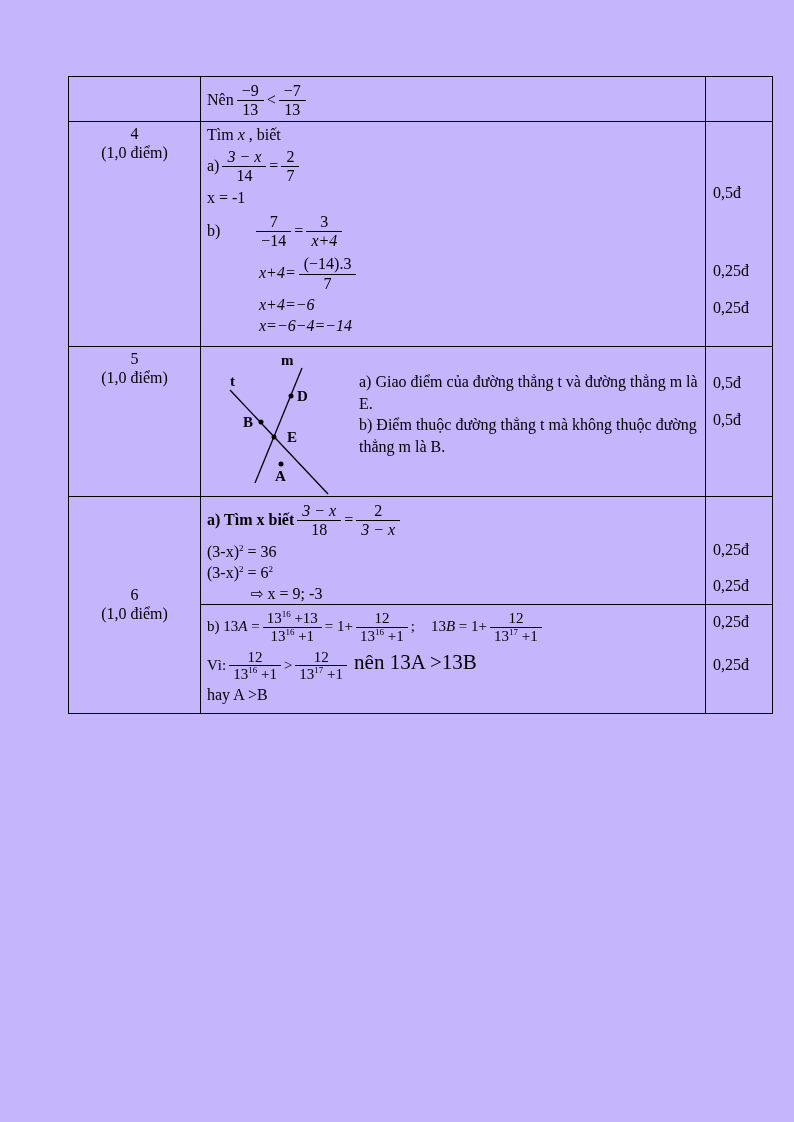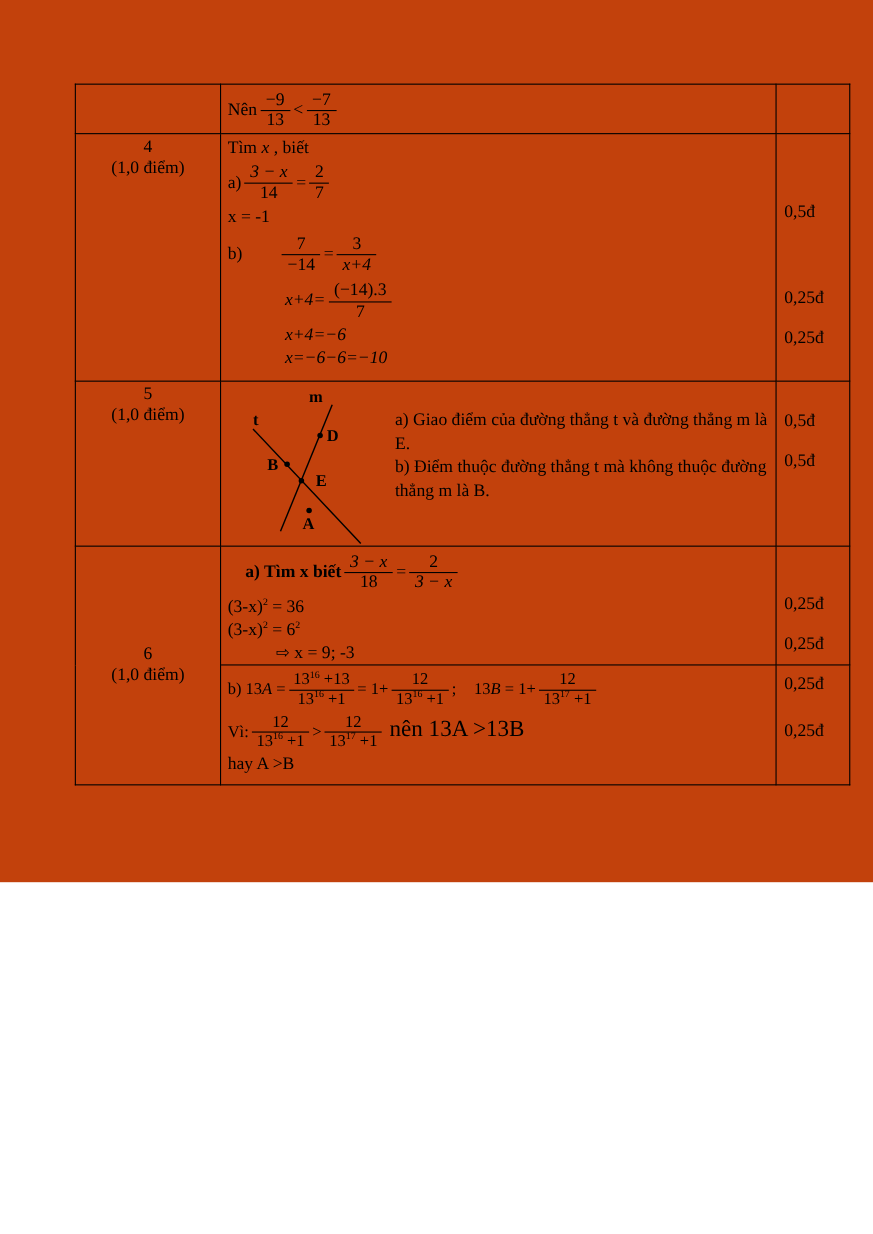--- a/index.html
+++ b/index.html
@@ -2,21 +2,21 @@
 <html><head>
 <meta charset="utf-8">
 <style>
   * { margin:0; padding:0; box-sizing:border-box; }
   html,body { background:#ffffff; }
   body {
     width:794px; height:1122px;
     font-family:"Liberation Serif","DejaVu Serif",serif;
     color:#000;
   }
-  .page { position:relative; width:794px; height:802px; background:#c2410c; overflow:hidden; }
+  .page { position:relative; width:794px; height:1122px; background:#c4b5fd; overflow:hidden; }
 
   table.doc {
     position:absolute; left:68px; top:76px;
     border-collapse:collapse; table-layout:fixed;
   }
   table.doc td {
     border:1px solid #000;
     vertical-align:top;
     font-size:16px;
     line-height:1.18;
@@ -83,21 +83,21 @@
         <div class="qnum">4</div>
         <div class="qscore">(1,0 điểm)</div>
       </td>
       <td class="col-content">
         <div class="line"><span>Tìm </span><span class="mi">x</span><span> , biết</span></div>
         <div class="line"><span>a)</span><span class="frac"><span class="num mi">3 − x</span><span class="den">14</span></span><span>=</span><span class="frac"><span class="num">2</span><span class="den">7</span></span></div>
         <div class="line">x = -1</div>
         <div class="line" style="margin-top:4px"><span>b)</span><span class="frac" style="margin-left:36px"><span class="num">7</span><span class="den">−14</span></span><span>=</span><span class="frac"><span class="num">3</span><span class="den mi">x+4</span></span></div>
         <div class="line indent1" style="margin-top:3px"><span class="mi">x+4=</span><span class="frac"><span class="num">(−14).3</span><span class="den">7</span></span></div>
         <div class="line indent1 mi">x+4=−6</div>
-        <div class="line indent1 mi">x=−6−6=−10</div>
+        <div class="line indent1 mi">x=−6−4=−14</div>
       </td>
       <td class="pts-cell">
         <div class="mark" style="top:62px">0,5đ</div>
         <div class="mark" style="top:140px">0,25đ</div>
         <div class="mark" style="top:177px">0,25đ</div>
       </td>
     </tr>
 
     <tr style="height:150px">
       <td class="col-num">
@@ -129,21 +129,21 @@
         <div class="mark" style="top:64px">0,5đ</div>
       </td>
     </tr>
 
     <tr style="height:108px">
       <td class="col-num mid" rowspan="2">
         <div class="qnum">6</div>
         <div class="qscore">(1,0 điểm)</div>
       </td>
       <td class="col-content">
-        <div class="line" style="margin-left:16px"><span class="b">a) Tìm x biết</span><span class="frac"><span class="num mi">3 − x</span><span class="den">18</span></span><span>=</span><span class="frac"><span class="num">2</span><span class="den mi">3 − x</span></span></div>
+        <div class="line" style="margin-left:0"><span class="b">a) Tìm x biết</span><span class="frac"><span class="num mi">3 − x</span><span class="den">18</span></span><span>=</span><span class="frac"><span class="num">2</span><span class="den mi">3 − x</span></span></div>
         <div class="line"><span>(3-x)</span><sup>2</sup><span> = 36</span></div>
         <div class="line"><span>(3-x)</span><sup>2</sup><span> = 6</span><sup>2</sup></div>
         <div class="line" style="margin-left:44px"><span class="arrow">⇨</span><span> x = 9; -3</span></div>
       </td>
       <td class="pts-cell">
         <div class="mark" style="top:44px">0,25đ</div>
         <div class="mark" style="top:80px">0,25đ</div>
       </td>
     </tr>
 

